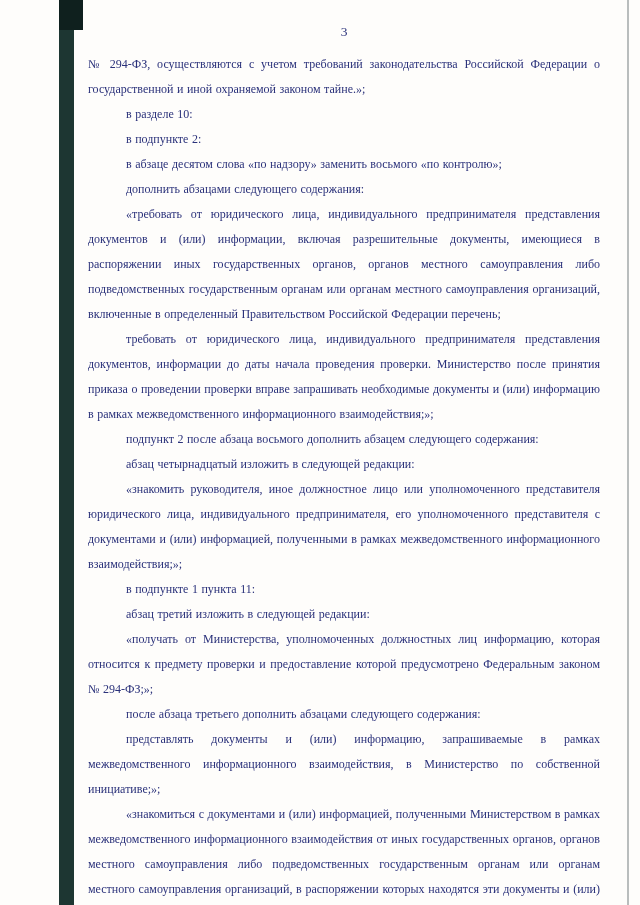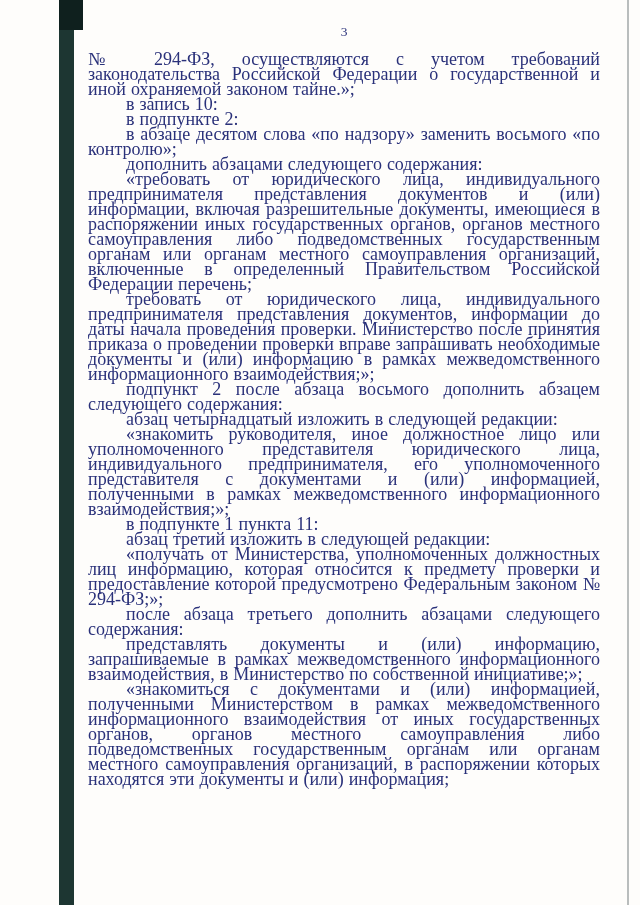--- a/index.html
+++ b/index.html
@@ -41,40 +41,40 @@
     color: var(--ink-color, #2a317a);
   }
   .page-number {
     text-align: center;
     font-size: 13.5px;
     line-height: 16px;
     margin-bottom: 12px;
   }
   .text-block p {
     margin: 0;
-    font-size: 18px;
-    line-height: 15px;
+    font-size: 12px;
+    line-height: 25px;
     text-align: justify;
     text-align-last: left;
     word-spacing: 0.5px;
   }
   .text-block p.indent { text-indent: 38px; }
 </style>
 </head>
 <body>
 
 <div class="page">
   <div class="scan-stripe"></div>
   <div class="scan-corner"></div>
   <div class="scan-right-line"></div>
   <div class="content">
     <div class="page-number">3</div>
     <div class="text-block">
         <p class="">№ 294-ФЗ, осуществляются с учетом требований законодательства Российской Федерации о государственной и иной охраняемой законом тайне.»;</p>
-        <p class="indent">в запись 10:</p>
+        <p class="indent">в разделе 10:</p>
         <p class="indent">в подпункте 2:</p>
         <p class="indent">в абзаце десятом слова «по надзору» заменить восьмого «по контролю»;</p>
         <p class="indent">дополнить абзацами следующего содержания:</p>
         <p class="indent">«требовать от юридического лица, индивидуального предпринимателя представления документов и (или) информации, включая разрешительные документы, имеющиеся в распоряжении иных государственных органов, органов местного самоуправления либо подведомственных государственным органам или органам местного самоуправления организаций, включенные в определенный Правительством Российской Федерации перечень;</p>
         <p class="indent">требовать от юридического лица, индивидуального предпринимателя представления документов, информации до даты начала проведения проверки. Министерство после принятия приказа о проведении проверки вправе запрашивать необходимые документы и (или) информацию в рамках межведомственного информационного взаимодействия;»;</p>
         <p class="indent">подпункт 2 после абзаца восьмого дополнить абзацем следующего содержания:</p>
         <p class="indent">абзац четырнадцатый изложить в следующей редакции:</p>
         <p class="indent">«знакомить руководителя, иное должностное лицо или уполномоченного представителя юридического лица, индивидуального предпринимателя, его уполномоченного представителя с документами и (или) информацией, полученными в рамках межведомственного информационного взаимодействия;»;</p>
         <p class="indent">в подпункте 1 пункта 11:</p>
         <p class="indent">абзац третий изложить в следующей редакции:</p>

